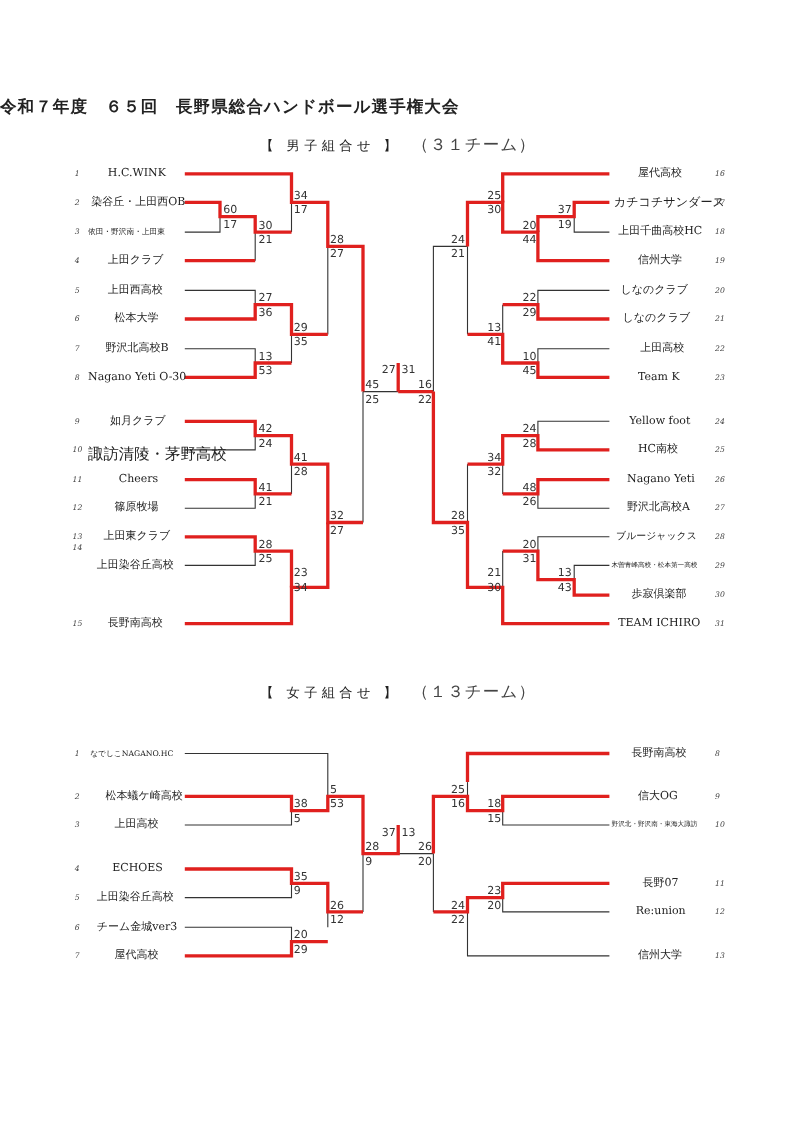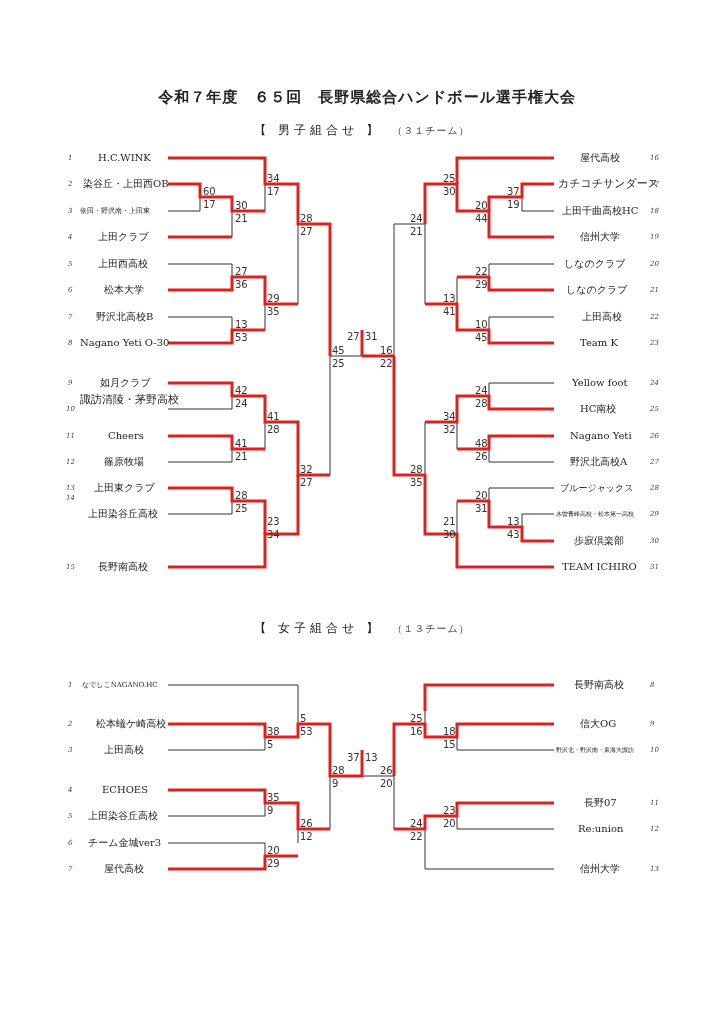--- a/index.html
+++ b/index.html
@@ -1,19 +1,19 @@
 <!DOCTYPE html>
 <html><head>
 <meta charset="utf-8">
 <style>
   html,body{margin:0;padding:0;background:#fff;}
   body{width:724px;height:1024px;position:relative;overflow:hidden;font-family:"DejaVu Serif","Liberation Serif",serif;color:#222;}
-  .title{position:absolute;left:0;width:576px;top:88px;text-align:right;font-size:15px;font-weight:bold;font-family:"DejaVu Sans","Liberation Sans",sans-serif;letter-spacing:1px;}
+  .title{position:absolute;left:0;width:576px;top:88px;text-align:left;font-size:15px;font-weight:bold;font-family:"DejaVu Sans","Liberation Sans",sans-serif;letter-spacing:1px;}
   .subtitle{position:absolute;left:0;width:724px;text-align:center;font-size:12px;letter-spacing:4px;}
-  .subtitle .cnt{font-size:10px;letter-spacing:1px;margin-left:10px;color:#444;}
+  .subtitle .cnt{font-size:15px;letter-spacing:1px;margin-left:10px;color:#444;}
   .team{position:absolute;font-size:10px;white-space:nowrap;line-height:12px;height:12px;}
   .team.sm{font-size:7px;}
   .team.xs{font-size:6px;}
   .seed{position:absolute;font-size:7px;font-style:italic;color:#444;line-height:12px;height:12px;}
   .score{position:absolute;font-size:10px;line-height:11px;color:#333;font-family:"DejaVu Sans","Liberation Sans",sans-serif;}
   svg.br{position:absolute;left:0;top:0;}
   .l-lose{stroke:#333;stroke-width:1;fill:none;}
   .l-win{stroke:#e0201e;stroke-width:3;fill:none;}
 </style>
 </head>
@@ -128,21 +128,21 @@
   <span class="seed" style="left:68px;top:284px">6</span>
   <span class="team" style="left:104px;top:284px">松本大学</span>
   <span class="seed" style="left:68px;top:311px">7</span>
   <span class="team" style="left:96px;top:311px">野沢北高校B</span>
   <span class="seed" style="left:68px;top:337px">8</span>
   <span class="team" style="left:80px;top:337px">Nagano Yeti O-30</span>
 
   <span class="seed" style="left:68px;top:377px">9</span>
   <span class="team" style="left:100px;top:377px">如月クラブ</span>
   <span class="seed" style="left:66px;top:403px">10</span>
-  <span class="team" style="left:80px;top:394px;font-size:11px">諏訪清陵・茅野高校</span>
+  <span class="team" style="left:80px;top:407px;font-size:14px">諏訪清陵・茅野高校</span>
   <span class="seed" style="left:66px;top:430px">11</span>
   <span class="team" style="left:108px;top:430px">Cheers</span>
   <span class="seed" style="left:66px;top:456px">12</span>
   <span class="team" style="left:104px;top:456px">篠原牧場</span>
 
   <span class="seed" style="left:66px;top:482px">13</span>
   <span class="team" style="left:94px;top:482px">上田東クラブ</span>
   <span class="seed" style="left:66px;top:492px">14</span>
   <span class="team" style="left:88px;top:508px">上田染谷丘高校</span>
   <span class="seed" style="left:66px;top:561px">15</span>

